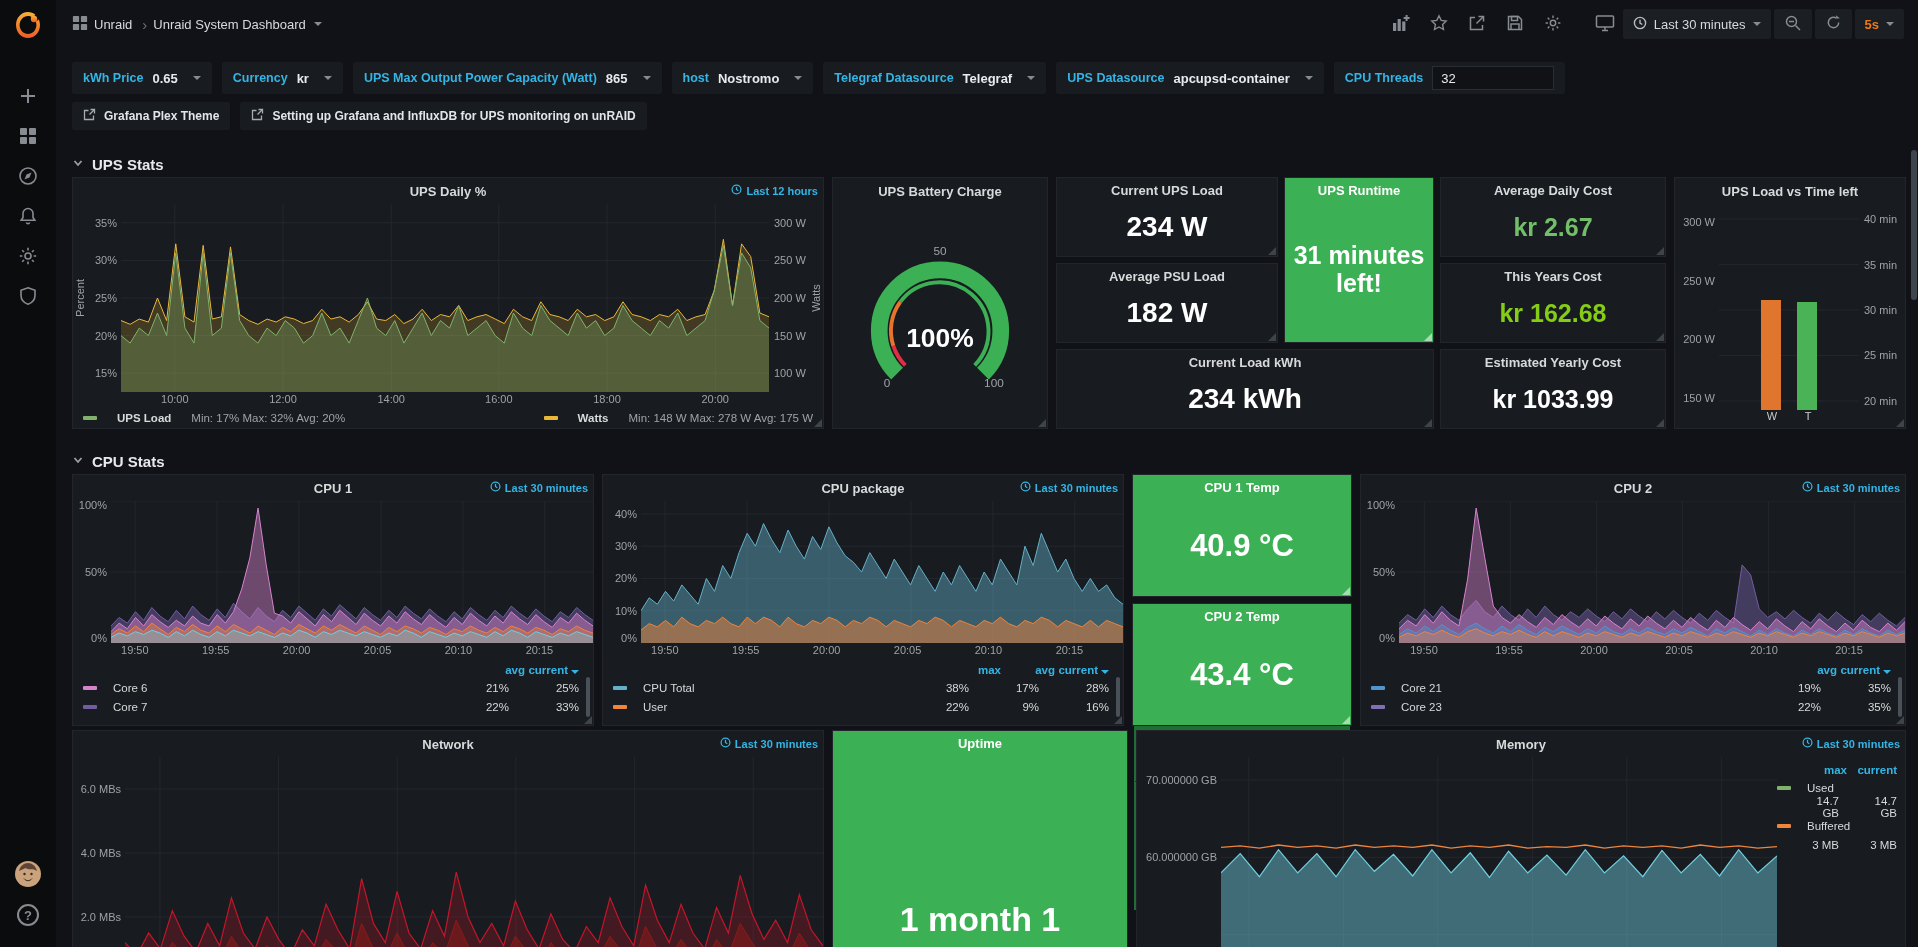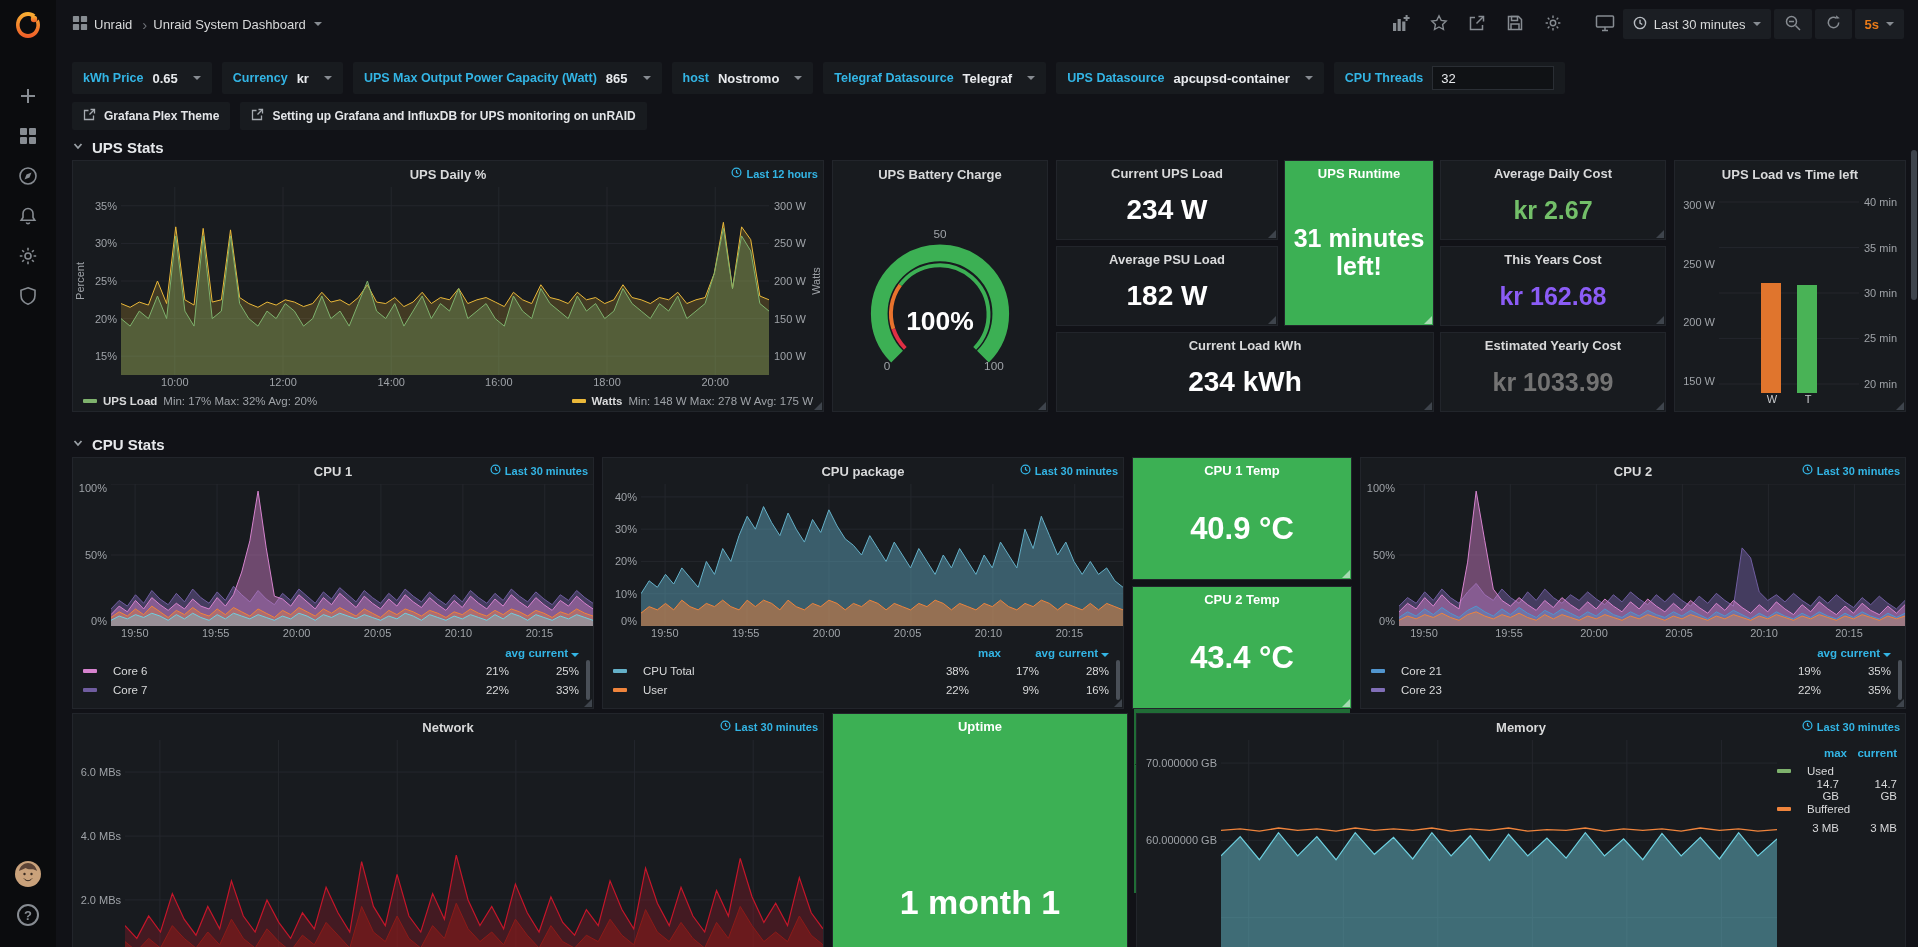--- a/index.html
+++ b/index.html
@@ -32,21 +32,21 @@
   .content{flex:1;padding:14px 12px 0 16px;overflow:hidden;position:relative}
   .subbar{display:flex;gap:10px;height:32px}
   .varpill{display:flex;align-items:center;gap:9px;background:#181b1f;border-radius:2px;padding:0 11px;cursor:pointer}
   .varlabel{color:#33b5e5;font-weight:700;font-size:12.5px;white-space:nowrap}
   .varvalue{color:#e8eaed;font-weight:700;font-size:13px;display:flex;align-items:center;gap:15px;white-space:nowrap}
   .varinput{background:#101215;border:1px solid #2a2e34;color:#e8eaed;height:24px;width:122px;padding:0 8px;font-size:13px;font-family:"Liberation Sans",sans-serif}
   .linkbar{display:flex;gap:10px;height:28px;margin-top:8px}
   .linkpill{display:flex;align-items:center;gap:8px;background:#181b1f;border-radius:2px;padding:0 11px;cursor:pointer;font-size:12px;font-weight:700;color:#e3e5e8;white-space:nowrap}
 
   .section{display:flex;align-items:center;gap:8px;margin:24px 0 4px 0;cursor:pointer}
-  .section.first{margin-top:9px}
+  .section.first{margin-top:26px}
   .section-title{font-size:15px;font-weight:700;color:#e6e8eb}
 
   .row{display:flex;gap:8px;height:252px;margin-top:4px}
 
   
   .panel{background:#181b1f;border:1px solid #22252b;position:relative;display:flex;flex-direction:column;min-width:0}
   .panel-header{height:26px;flex-shrink:0;display:flex;align-items:center;justify-content:center;position:relative}
   .panel-title{font-size:13px;font-weight:700;color:#d8d9da;cursor:pointer;white-space:nowrap}
   .panel-time{position:absolute;right:5px;top:6px;display:flex;align-items:center;gap:4px;color:#33b5e5;font-size:11px;font-weight:700;cursor:pointer}
   .resize{position:absolute;right:1px;bottom:1px;width:0;height:0;border-left:8px solid transparent;border-bottom:8px solid #3e444c;cursor:nwse-resize}
@@ -58,21 +58,21 @@
   .ytitle{width:14px;position:relative;flex-shrink:0}
   .ytitle span{position:absolute;top:50%;left:50%;transform:translate(-50%,-50%) rotate(-90deg);font-size:11px;color:#9fa3a8;white-space:nowrap}
   .ygutter{position:relative;flex-shrink:0;font-size:11px;color:#9fa3a8}
   .ygutter span{position:absolute;right:4px;white-space:nowrap}
   .ygutter.rside span{left:5px;right:auto}
   .plot{flex:1;position:relative;min-width:0;cursor:crosshair}
   .plot>svg{position:absolute;inset:0;width:100%;height:100%}
   .xlabels{height:16px;position:relative;font-size:11px;color:#9fa3a8;flex-shrink:0}
   .xlabels span{position:absolute;top:1px;width:40px;text-align:center;margin-left:-20px}
   .graph-legend{height:20px;flex-shrink:0;display:flex;align-items:center;justify-content:space-between;padding:0 10px;font-size:11.5px}
-  .gl-item{display:flex;align-items:center;gap:6px;white-space:nowrap}
+  .gl-item{display:flex;align-items:center;gap:20px;white-space:nowrap}
   .swatch{width:14px;height:4px;border-radius:1px;display:inline-block;flex-shrink:0}
   .gl-name{color:#d8d9da;font-weight:700;cursor:pointer}
   .gl-stats{color:#9fa3a8}
 
   
   .legend-table{height:66px;flex-shrink:0;padding:2px 14px 4px 10px;position:relative;font-size:11.5px;overflow:hidden}
   .lt-head{display:flex;height:17px;align-items:center}
   .lt-fill{flex:1}
   .lt-col{width:54px;text-align:right;color:#33b5e5;font-weight:700;cursor:pointer}
   .lt-row{display:flex;height:19px;align-items:center;gap:16px}
@@ -467,35 +467,35 @@
             <div class="panel-header">
                 <span class="panel-title">Average PSU Load</span>
               </div>
             <div class="stat-value v28" style="color: rgb(255, 255, 255);">182 W</div>
             <i class="resize"></i>
           </div>
           <div class="panel stat" style="grid-column:3;grid-row:2">
             <div class="panel-header">
                 <span class="panel-title">This Years Cost</span>
               </div>
-            <div class="stat-value v26" style="color: #8b5cf6;">kr  162.68</div>
+            <div class="stat-value v26" style="color: #84cc16;">kr  162.68</div>
             <i class="resize"></i>
           </div>
           <div class="panel stat" style="grid-column:1/3;grid-row:3">
             <div class="panel-header">
                 <span class="panel-title">Current Load kWh</span>
               </div>
             <div class="stat-value v28" style="color: rgb(255, 255, 255);">234 kWh</div>
             <i class="resize"></i>
           </div>
           <div class="panel stat" style="grid-column:3;grid-row:3">
             <div class="panel-header">
                 <span class="panel-title">Estimated Yearly Cost</span>
               </div>
-            <div class="stat-value v26" style="color: #737373;">kr  1033.99</div>
+            <div class="stat-value v26" style="color: #ffffff;">kr  1033.99</div>
             <i class="resize"></i>
           </div>
         </div>
 
         <div class="panel wflex">
           <div class="panel-header">
               <span class="panel-title">UPS Load vs Time left</span>
             </div>
           <div class="bars-body">
             <div class="ygutter" style="width:44px">

